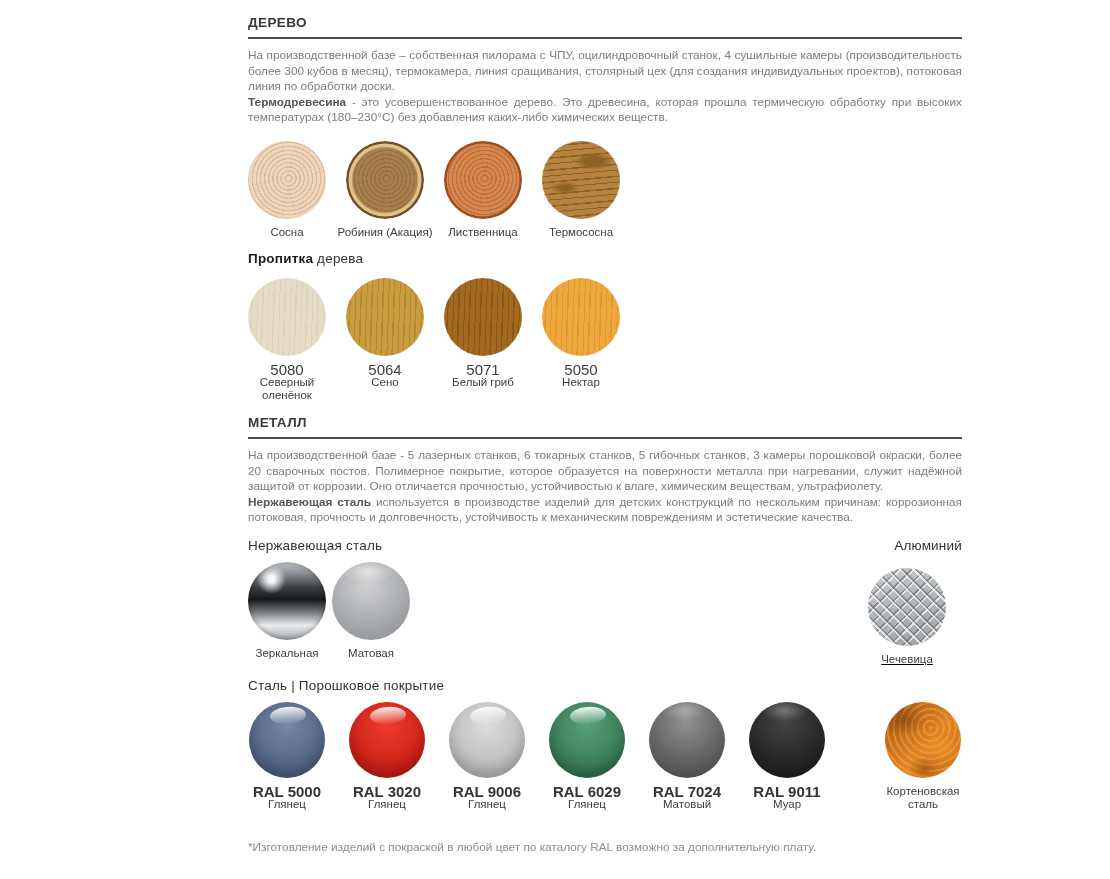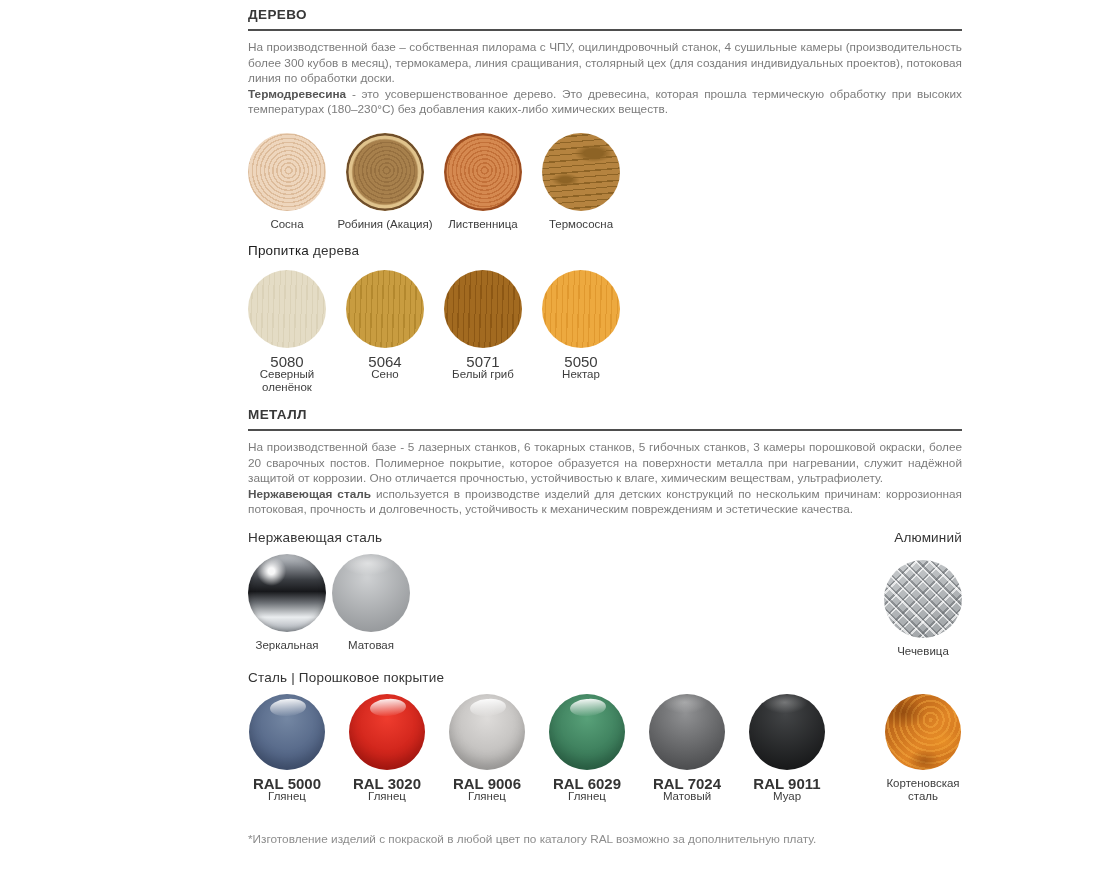--- a/index.html
+++ b/index.html
@@ -2,38 +2,38 @@
 <html><head>
 <meta charset="utf-8">
 <style>
   * { margin:0; padding:0; box-sizing:border-box; }
   html,body { background:#ffffff; }
   body {
     width:1110px; height:879px; overflow:hidden;
     font-family:"Liberation Sans", sans-serif;
     -webkit-font-smoothing:antialiased;
   }
-  .content { margin-left:248px; width:714px; padding-top:8px; position:relative; }
+  .content { margin-left:248px; width:714px; padding-top:16px; position:relative; }
 
   .section-title {
     font-size:13.5px; font-weight:bold; color:#383838;
     letter-spacing:.4px; line-height:14px; margin-bottom:7px;
   }
   .rule { height:2px; background:#4e4e4e; margin-bottom:9px; }
 
   .body-par {
     font-size:11.8px; line-height:15.5px; color:#7c7c7c;
     text-align:justify;
   }
   .body-par b { color:#565656; font-weight:bold; }
 
   .subheading {
     font-size:13.5px; color:#333333; line-height:16px; letter-spacing:.2px;
   }
-  .subheading b { color:#1c1c1c; font-weight:normal; }
+  .subheading b { color:#1c1c1c; font-weight:bold; }
 
   .swatch-row { display:flex; gap:20px; align-items:flex-start; }
   .fig { width:78px; display:flex; flex-direction:column; align-items:center; flex:0 0 auto; }
   .fig .cap {
     margin-top:7px; font-size:11.5px; line-height:12.5px; color:#3d3d3d;
     text-align:center; white-space:nowrap;
   }
   .fig .code { margin-top:7px; font-size:15px; line-height:13px; color:#343434; font-weight:bold; text-align:left; }
   .fig .code.plain { font-weight:normal; color:#3d3d3d; }
   .fig .finish { font-size:11.5px; line-height:12.5px; color:#3d3d3d; text-align:center; white-space:nowrap; }
@@ -108,21 +108,21 @@
       repeating-radial-gradient(circle at 60% 34%, rgba(250,178,70,.4) 0 2px, rgba(0,0,0,0) 2px 6px),
       linear-gradient(135deg, var(--c2), var(--c1) 55%, var(--c3));
   }
 
   .wood-row { margin-top:15px;gap:20px; }
   .stain-head { margin-top:13px; }
   .stain-row { margin-top:11px; }
   .metal-title { margin-top:15px; }
   .dual-head { margin-top:12px; display:flex; justify-content:space-between; }
   .metal-row { margin-top:8px; position:relative; display:flex; gap:6px; }
-  .fig-alu { position:absolute; right:0; top:6px; }
+  .fig-alu { position:absolute; right:16px; top:6px;text-decoration:underline; }
   .powder-head { margin-top:19px; }
   .powder-row { margin-top:8px; display:flex; gap:22px; }
   .fig-corten { margin-left:auto; }
   .footnote { margin-top:29px; font-size:11.8px; color:#8d8d8d; }
 </style>
 </head>
 <body>
 
 <div class="content">
 

